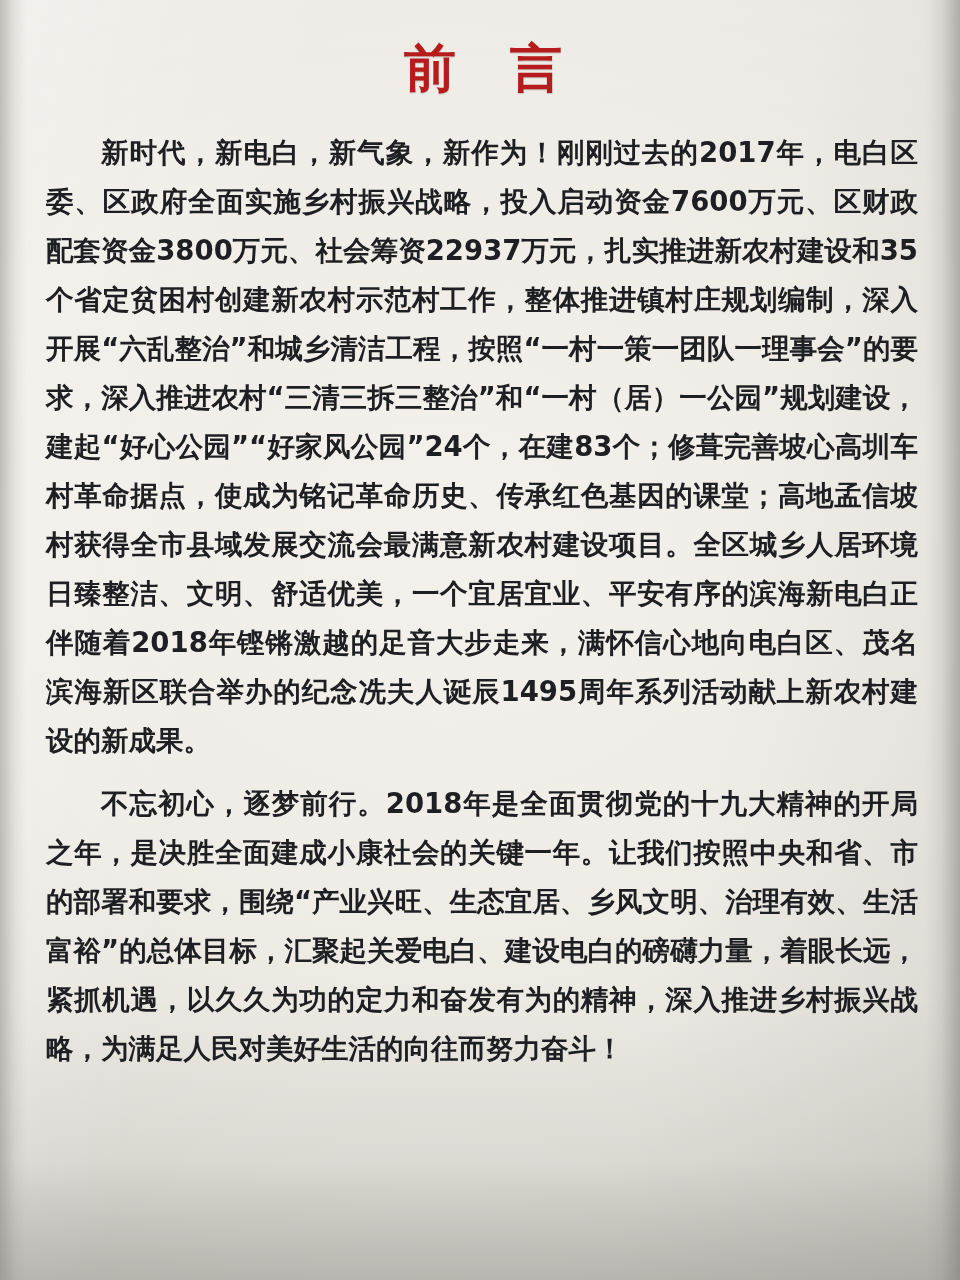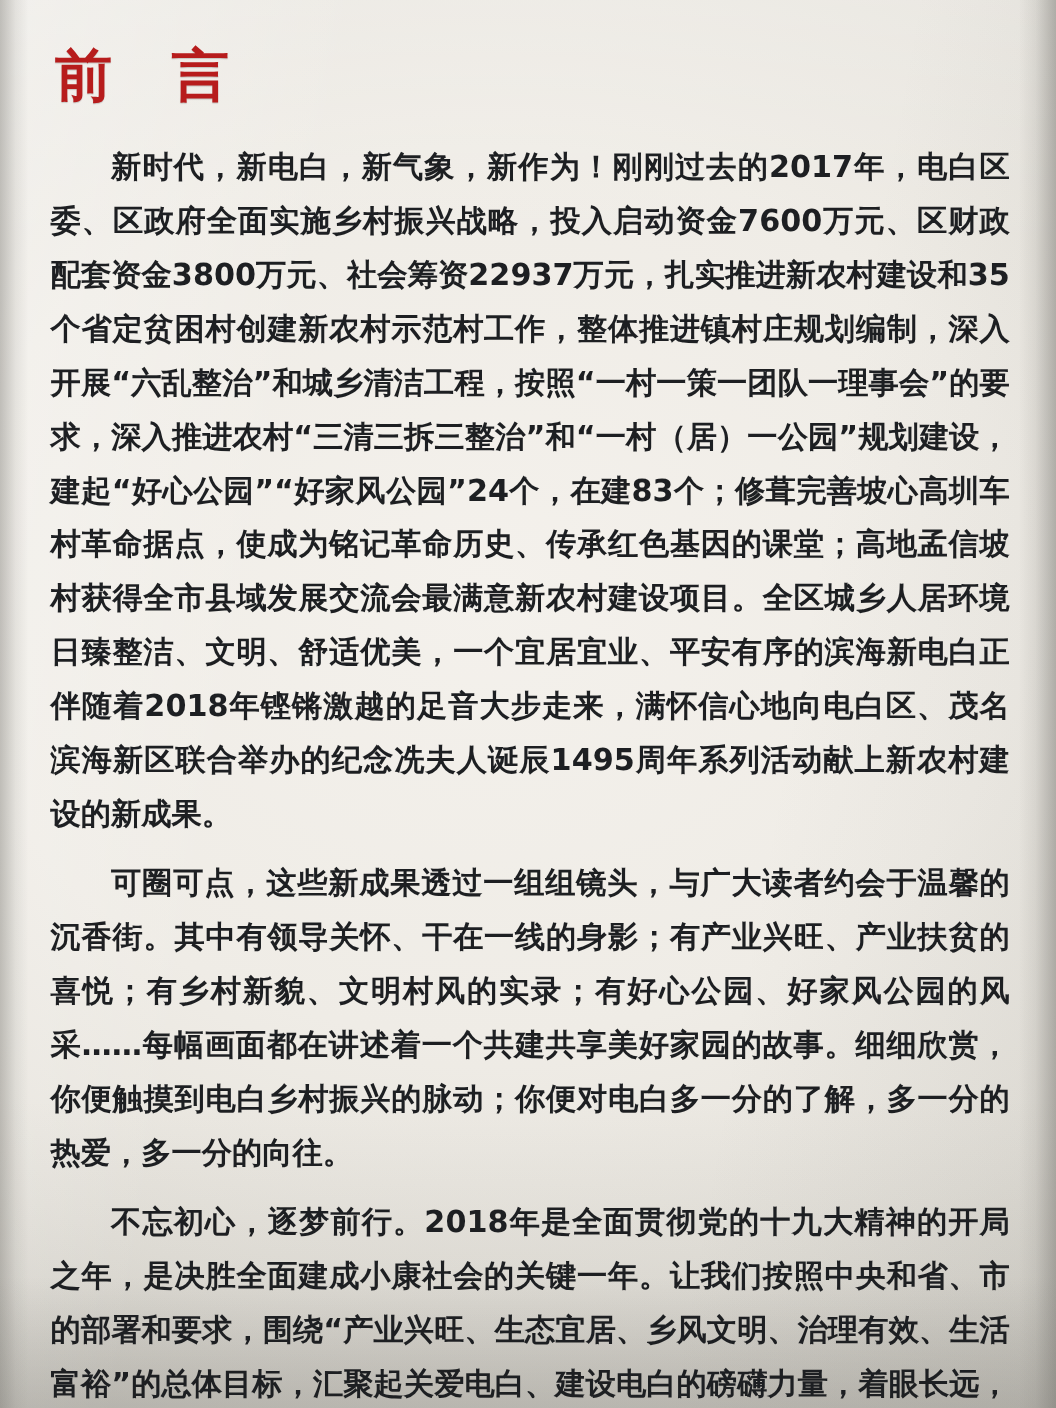--- a/index.html
+++ b/index.html
@@ -51,21 +51,21 @@
     pointer-events: none;
   }
 
   .content {
     position: relative;
     z-index: 2;
     padding: 0 26px 0 32px;
   }
 
   #doc-title {
-    text-align: left;
+    text-align: center;
     color: #b71c1c;
     font-size: 52px;
     font-weight: bold;
     letter-spacing: 18px;
     text-indent: 18px;
     margin: 34px 0 24px 0;
     font-family: "DejaVu Sans", "Liberation Sans", sans-serif;
     text-shadow: 0 1px 1px rgba(0,0,0,0.18);
   }
 
@@ -90,17 +90,16 @@
 <div id="page">
   <div class="edge-left"></div>
   <div class="edge-right"></div>
   <div class="bottom-shade"></div>
 
   <div class="content">
     <h1 id="doc-title">前 言</h1>
 
     <div class="body-text">
       <p class="para">新时代，新电白，新气象，新作为！刚刚过去的2017年，电白区委、区政府全面实施乡村振兴战略，投入启动资金7600万元、区财政配套资金3800万元、社会筹资22937万元，扎实推进新农村建设和35个省定贫困村创建新农村示范村工作，整体推进镇村庄规划编制，深入开展“六乱整治”和城乡清洁工程，按照“一村一策一团队一理事会”的要求，深入推进农村“三清三拆三整治”和“一村（居）一公园”规划建设，建起“好心公园”“好家风公园”24个，在建83个；修葺完善坡心高圳车村革命据点，使成为铭记革命历史、传承红色基因的课堂；高地孟信坡村获得全市县域发展交流会最满意新农村建设项目。全区城乡人居环境日臻整洁、文明、舒适优美，一个宜居宜业、平安有序的滨海新电白正伴随着2018年铿锵激越的足音大步走来，满怀信心地向电白区、茂名滨海新区联合举办的纪念冼夫人诞辰1495周年系列活动献上新农村建设的新成果。</p>
-      <p class="para">可圈可点，这些新成果透过一组组镜头，与广大读者约会于温馨的沉香街。其中有领导关怀、干在一线的身影；有产业兴旺、产业扶贫的喜悦；有乡村新貌、文明村风的实录；有好心公园、好家风公园的风采……每幅画面都在讲述着一个共建共享美好家园的故事。细细欣赏，你便触摸到电白乡村振兴的脉动；你便对电白多一分的了解，多一分的热爱，多一分的向往。</p>
       <p class="para">不忘初心，逐梦前行。2018年是全面贯彻党的十九大精神的开局之年，是决胜全面建成小康社会的关键一年。让我们按照中央和省、市的部署和要求，围绕“产业兴旺、生态宜居、乡风文明、治理有效、生活富裕”的总体目标，汇聚起关爱电白、建设电白的磅礴力量，着眼长远，紧抓机遇，以久久为功的定力和奋发有为的精神，深入推进乡村振兴战略，为满足人民对美好生活的向往而努力奋斗！</p>
     </div>
   </div>
 </div>
 
 </body></html>

